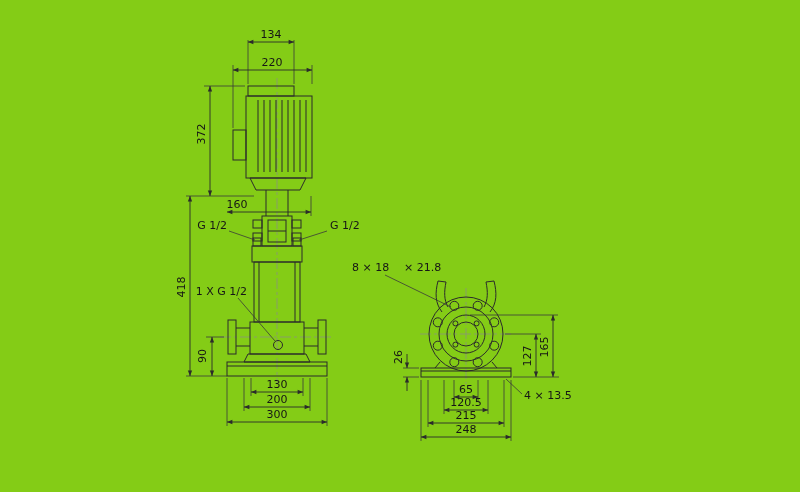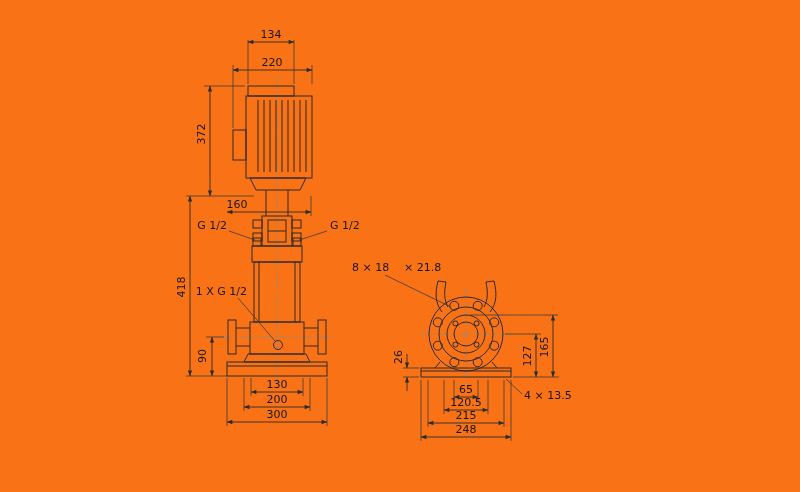--- a/index.html
+++ b/index.html
@@ -1,17 +1,17 @@
 <!DOCTYPE html>
 <html><head>
 <meta charset="utf-8">
 <style>
   html,body{margin:0;padding:0;background:#f4f4f4;}
   .canvas{
-    width:800px;height:492px;background:#f97316;position:relative;
+    width:800px;height:492px;background:#84cc16;position:relative;
     font-family:"DejaVu Sans", sans-serif;
   }
   svg{display:block;}
   svg line, svg path, svg rect, svg circle, svg polygon{
     fill:none;stroke:#2b2b2b;stroke-width:1;
   }
   svg .ext{stroke-width:0.8;stroke:#3a3a3a;}
   svg .thin{stroke-width:0.8;stroke:#3a3a3a;}
   svg .cl{stroke:#8a8a8a;stroke-width:0.7;stroke-dasharray:11 3 3 3;}
   svg .dimline{stroke-width:0.9;}

